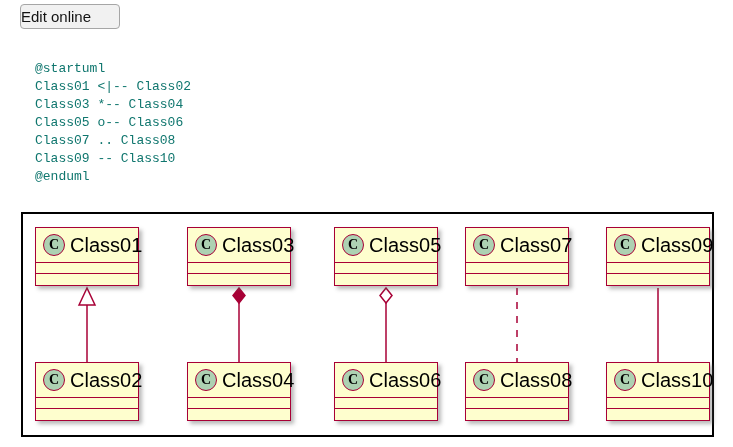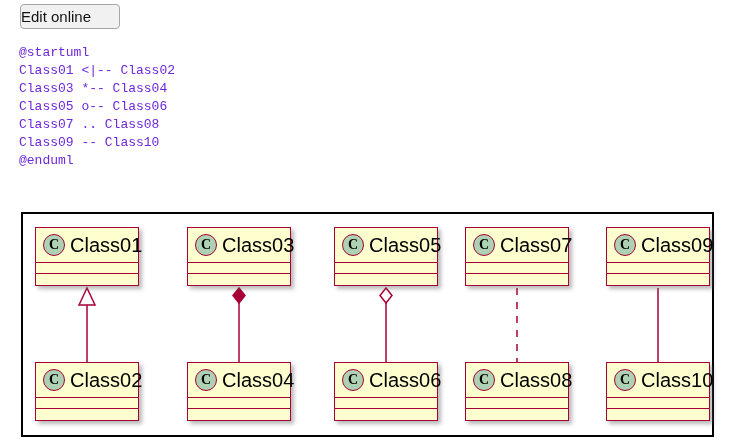--- a/index.html
+++ b/index.html
@@ -34,26 +34,26 @@
     text-align: left;
     cursor: pointer;
     padding: 0;
   }
 
   
   #uml-source {
     position: absolute;
     left: 19px;
     top: 44px;
-    margin: 0;
+    margin: 16px;
     padding: 0;
     font-family: "Liberation Mono", "DejaVu Sans Mono", monospace;
     font-size: 13px;
     line-height: 18px;
-    color: #6d28d9;
+    color: #0f766e;
     white-space: pre;
   }
 
   
   #diagram-frame {
     position: absolute;
     left: 21px;
     top: 212px;
     width: 693px;
     height: 225px;

